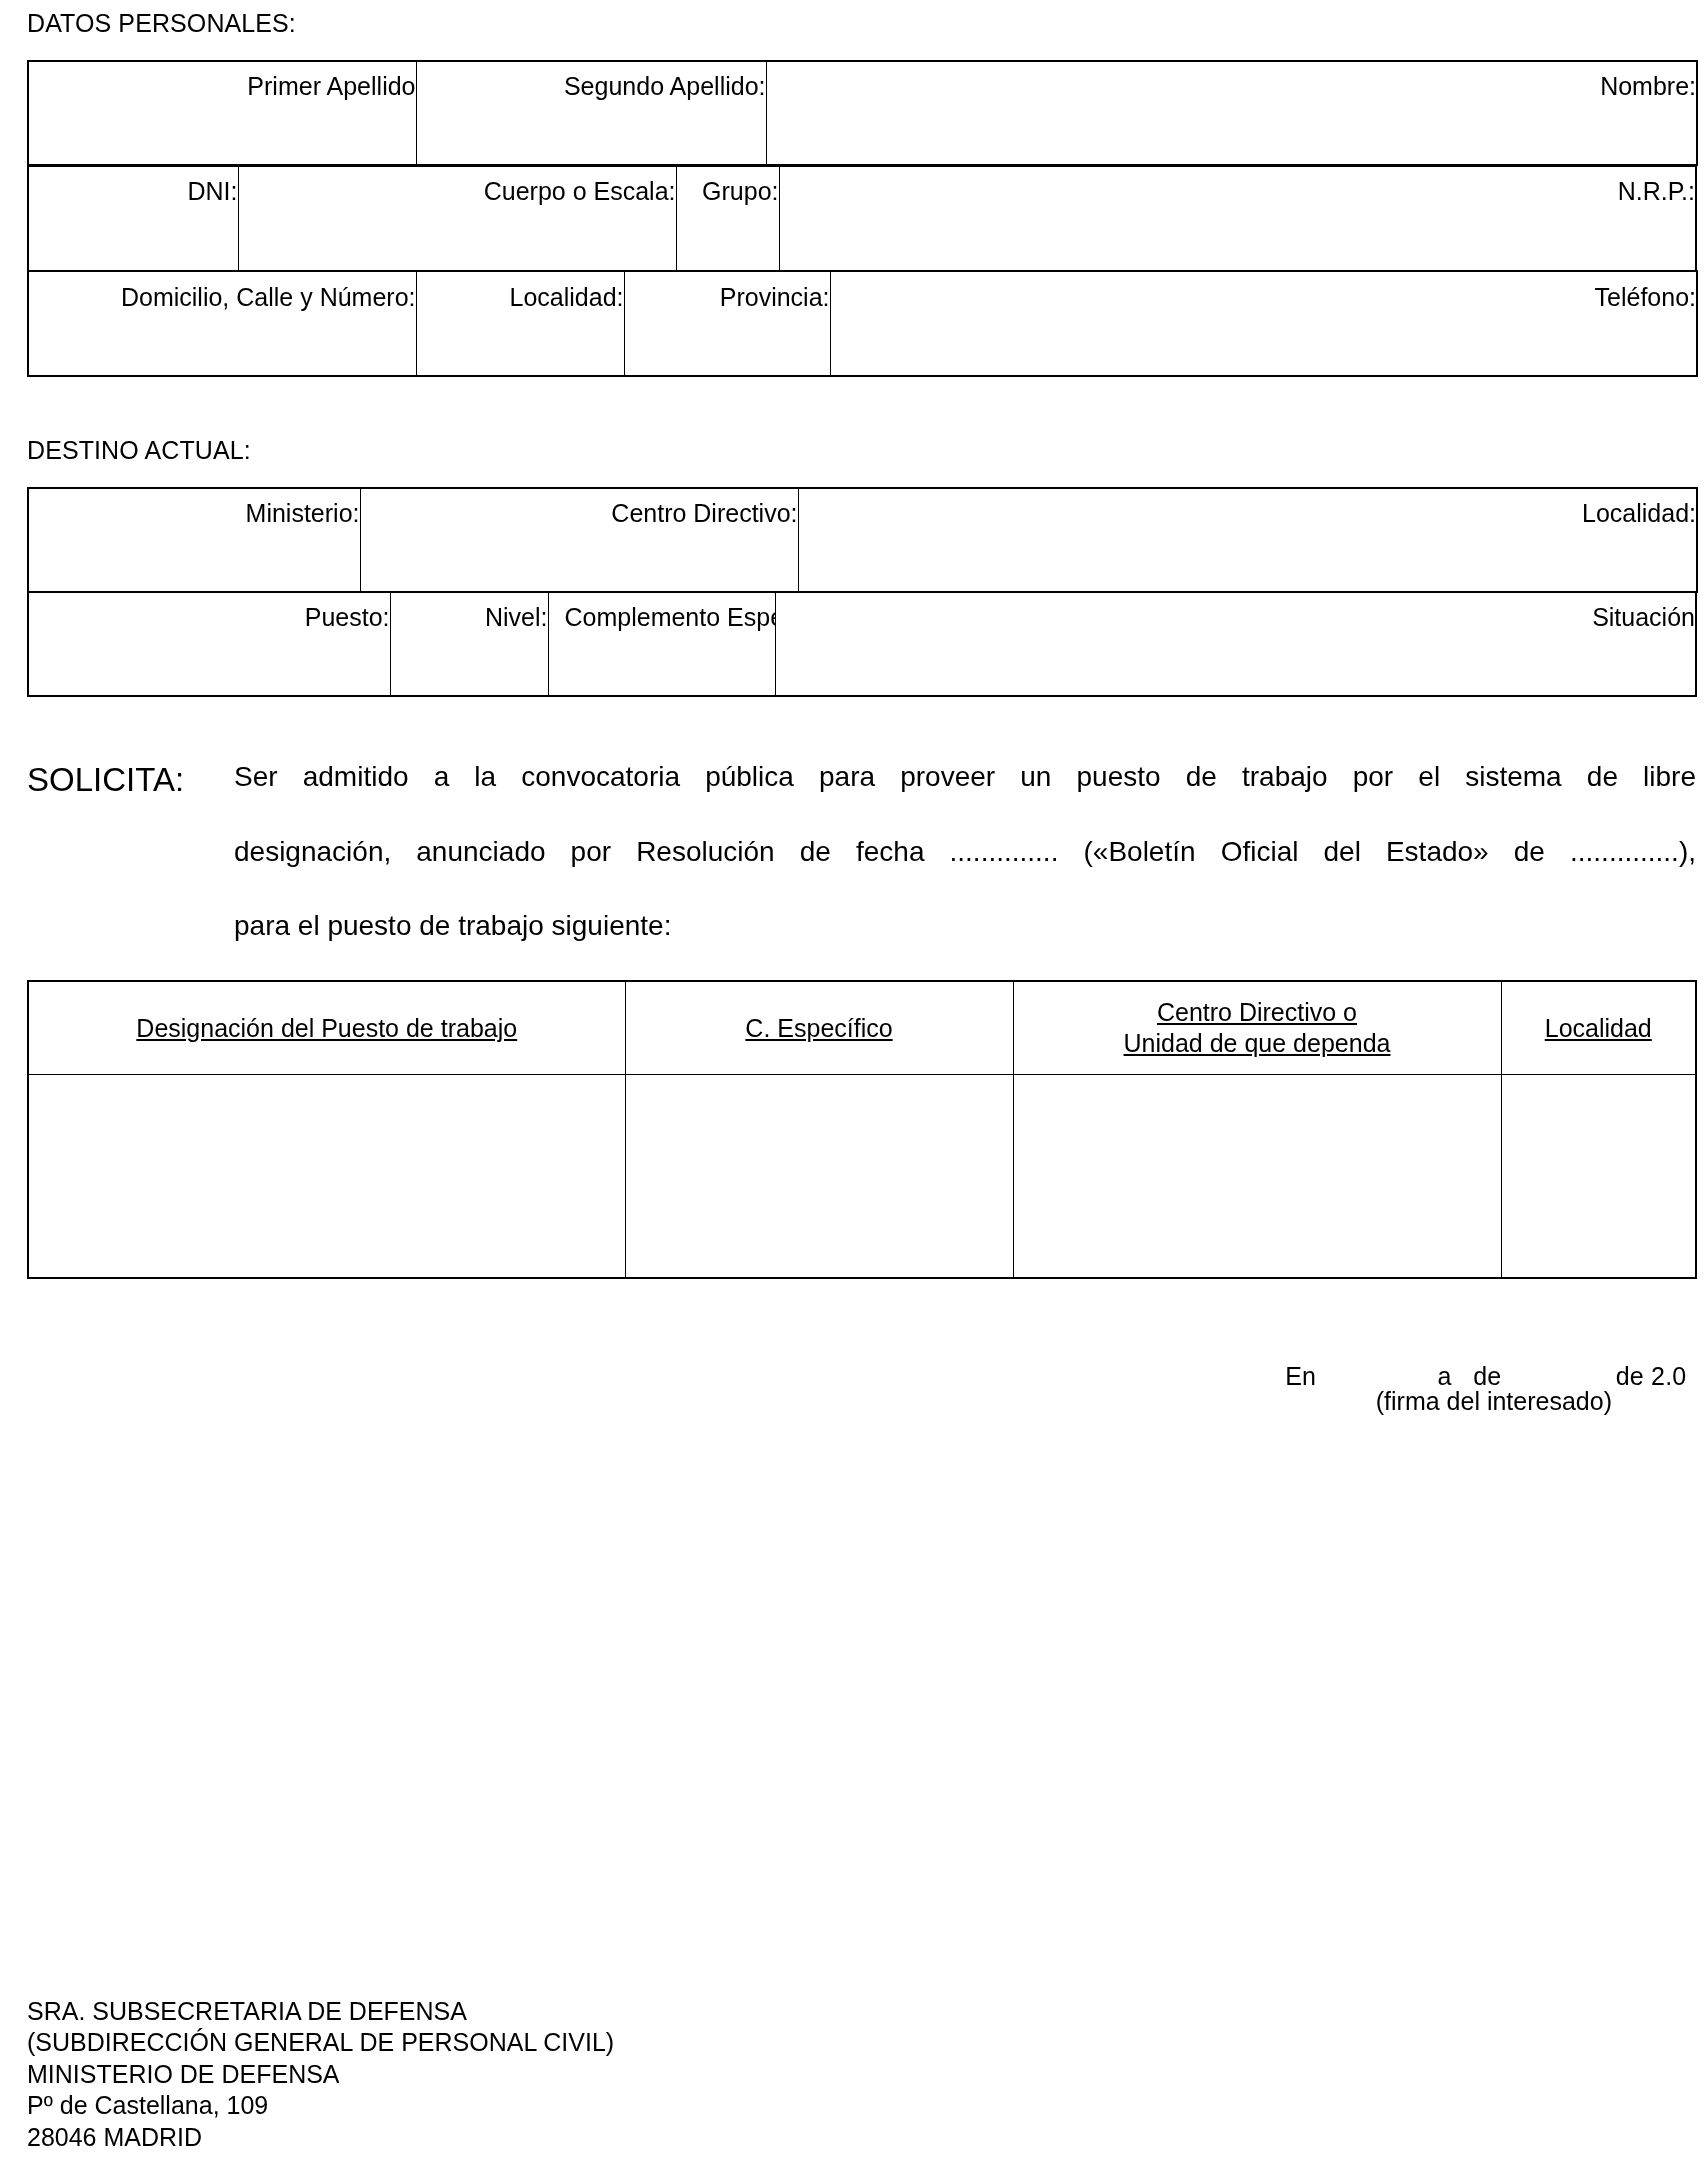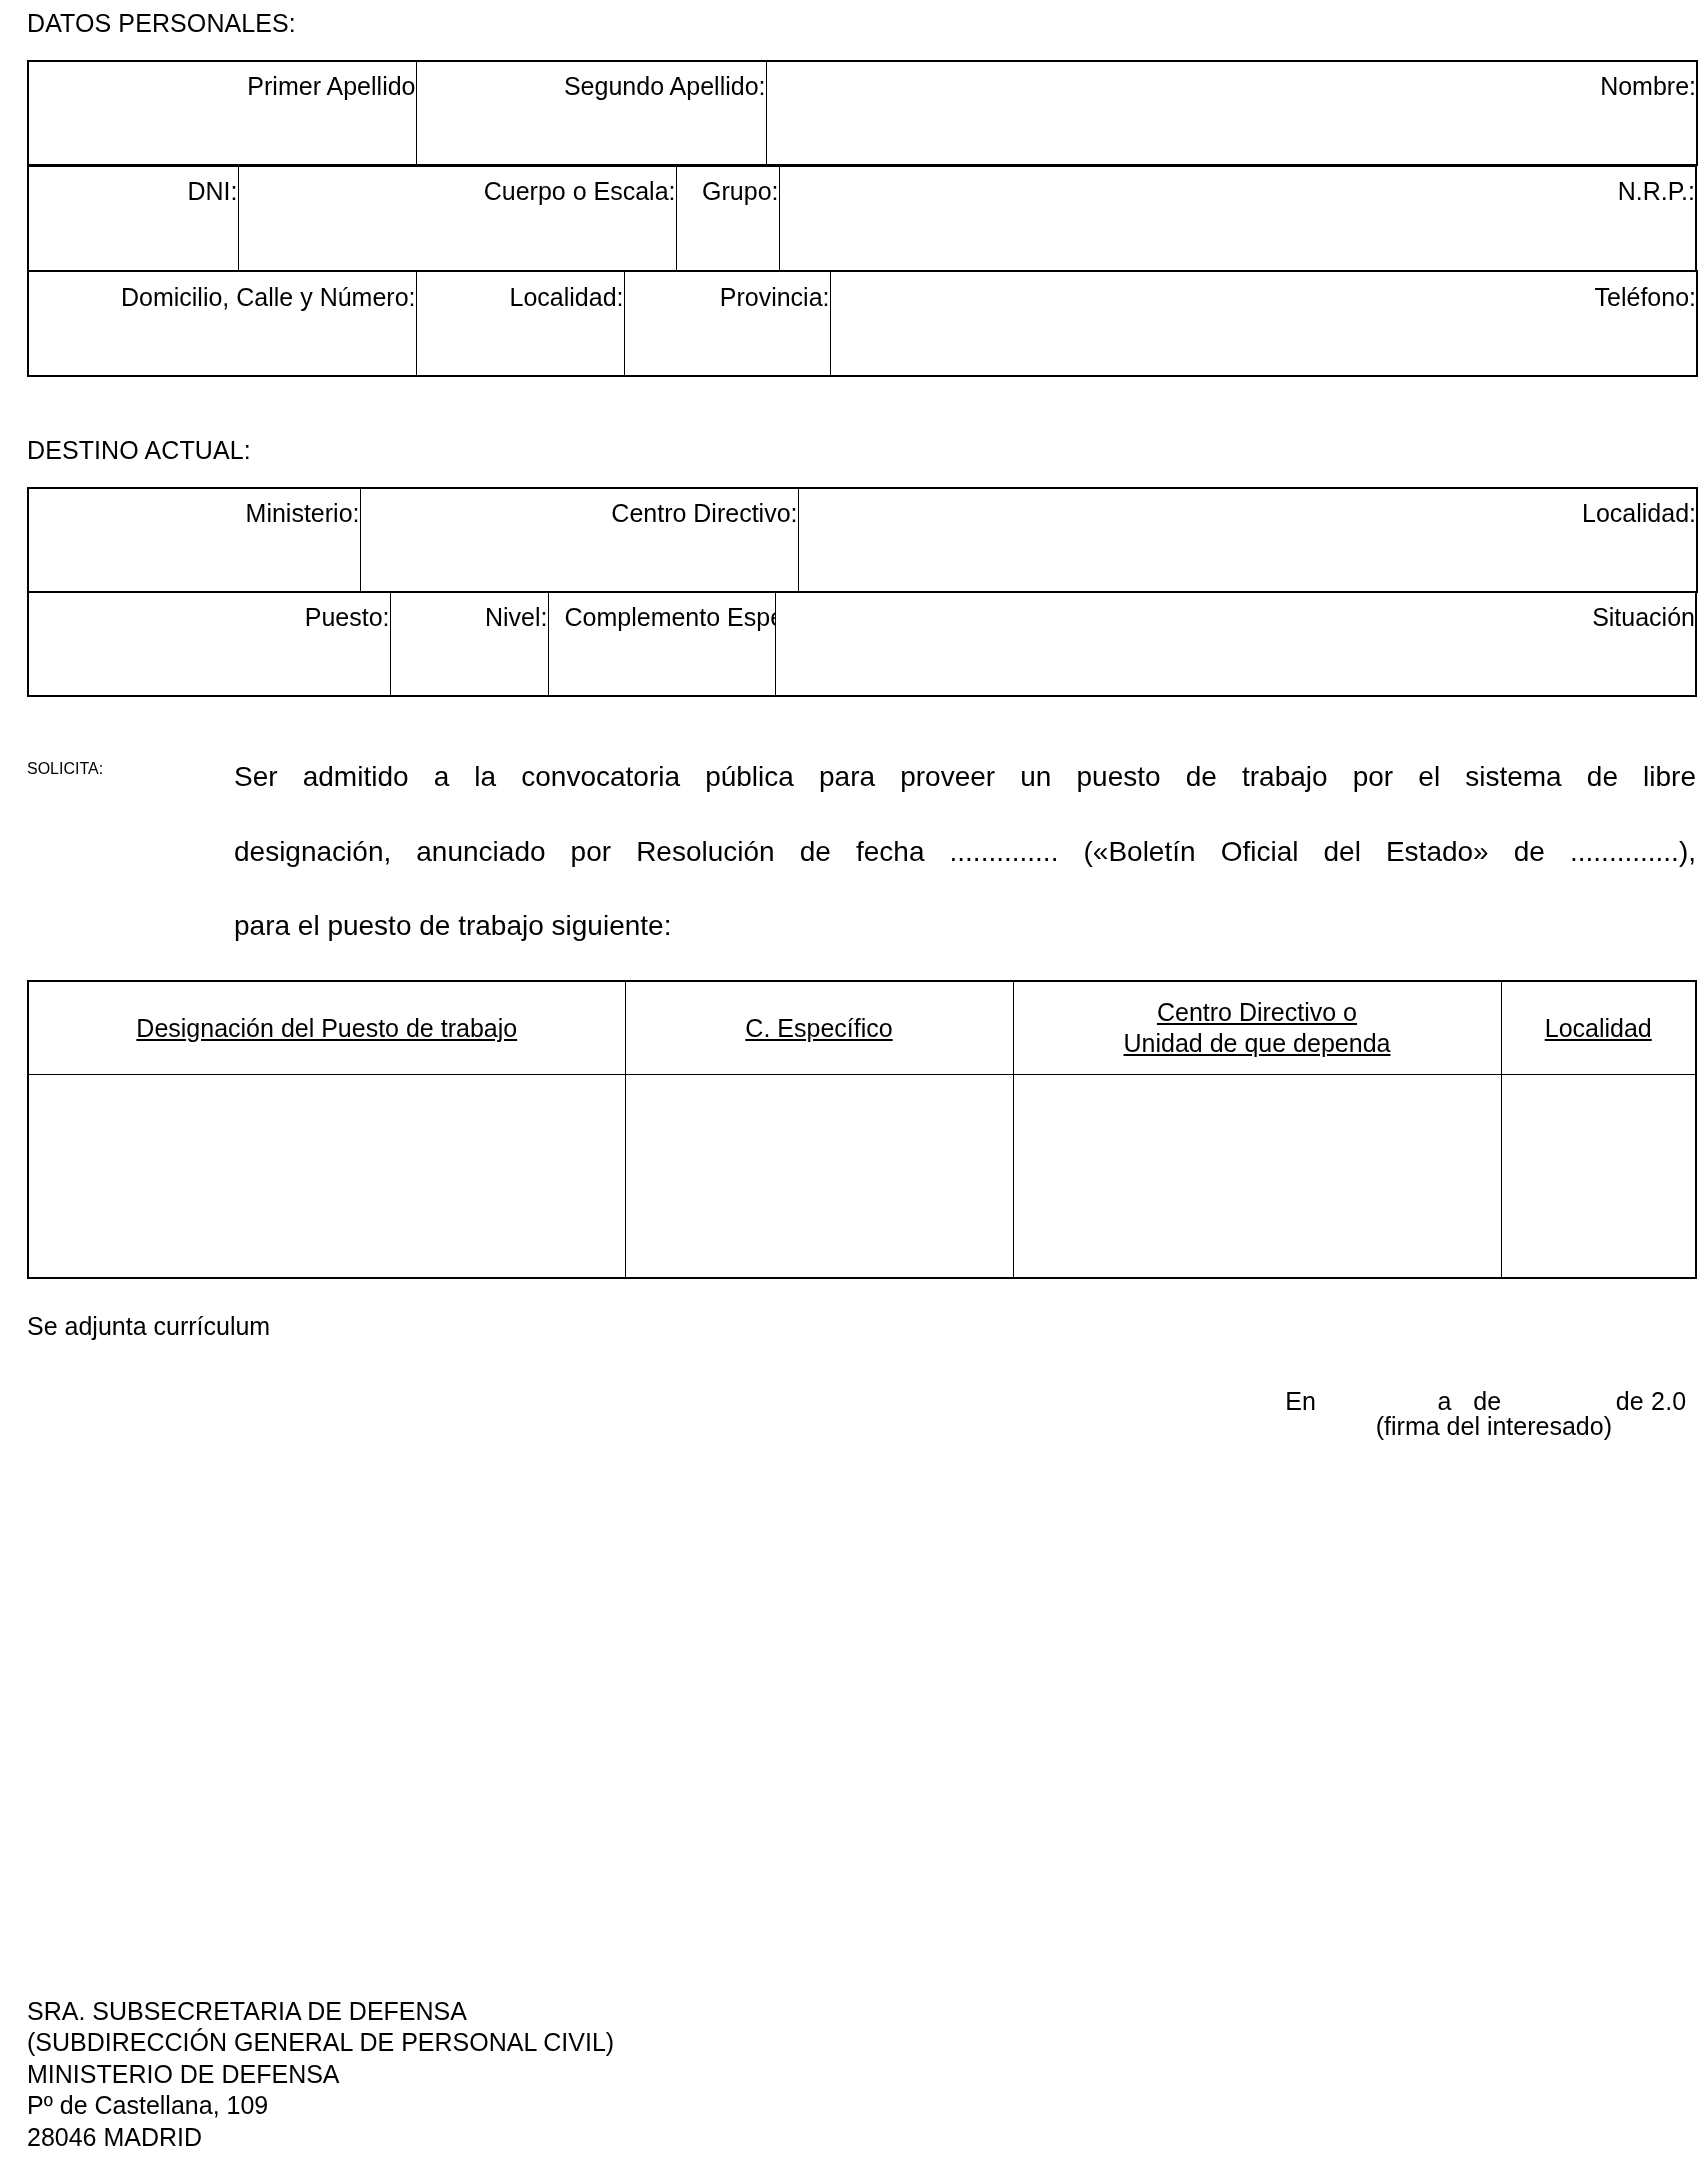--- a/index.html
+++ b/index.html
@@ -57,21 +57,21 @@
   .sp-62 { height: 50px; }
   .sp-76 { height: 61px; }
 
   
   .solicita-row {
     display: flex;
     align-items: flex-start;
     width: 1669px;
   }
   .solicita-label {
-    font-size: 16px;
+    font-size: 33px;
     line-height: 1.33;
     flex: 0 0 207px;
     white-space: nowrap;
   }
   .solicita-body {
     font-size: 28px;
     line-height: 1.33;
     text-align: justify;
     text-justify: inter-word;
     flex: 1 1 auto;
@@ -277,21 +277,20 @@
         <td></td>
         <td></td>
         <td></td>
         <td></td>
       </tr>
     </tbody>
   </table>
 
   <div class="sp-44"></div>
 
-  <div class="plain">Se adjunta currículum</div>
 
   <div class="sp-62"></div>
 
   <div class="sign-block">
     <span class="sign-line date-line">En                 a   de                de 2.0</span>
     <span class="sign-line firma-line">(firma del interesado)</span>
   </div>
 
   <div class="addressee">
     <div>SRA. SUBSECRETARIA DE DEFENSA</div>

